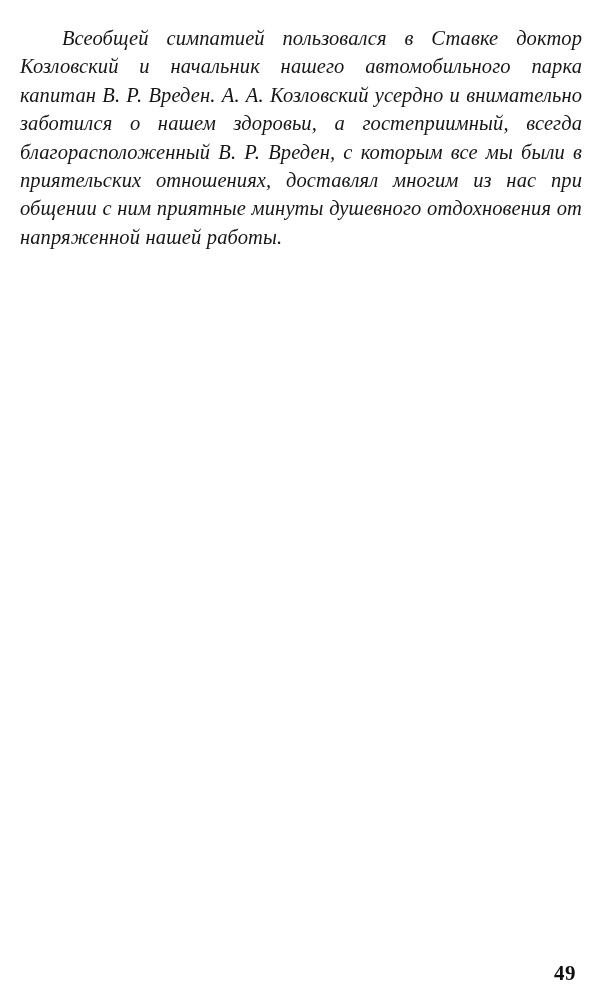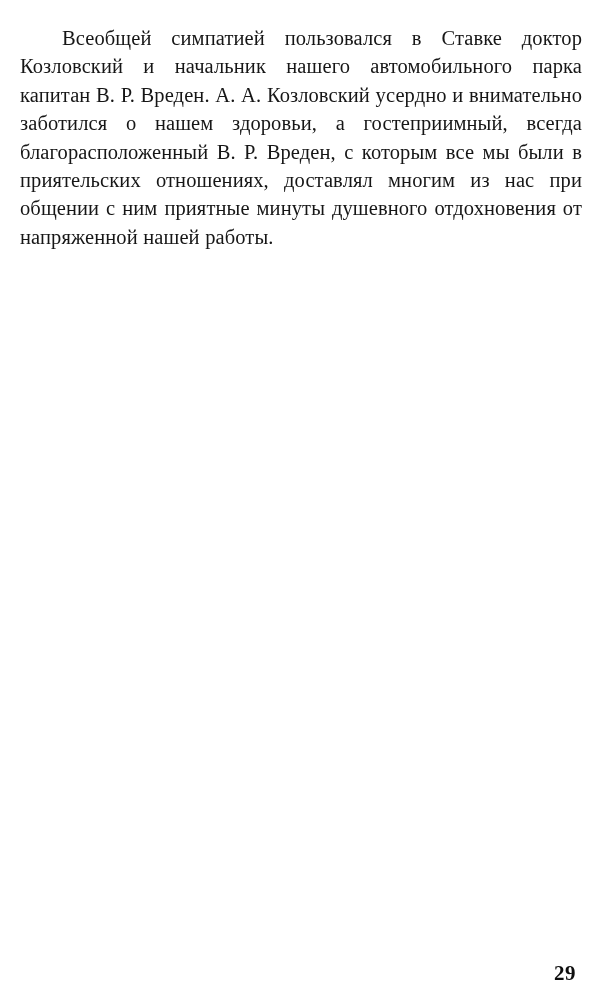--- a/index.html
+++ b/index.html
@@ -31,20 +31,21 @@
   }
   .paragraph {
     margin: 0;
     font-size: 20.5px;
     line-height: 28.4px;
     text-align: justify;
     text-indent: 42px;
     letter-spacing: 0.1px;
     word-spacing: 0.3px;
     color: #161616;
+    font-style: italic;
     -webkit-font-smoothing: antialiased;
   }
   .page-number {
     position: absolute;
     right: 24px;
     bottom: 18px;
     font-family: "Liberation Serif", serif;
     font-size: 21px;
     font-weight: bold;
     color: #0e0e0e;
@@ -53,15 +54,15 @@
 </style>
 </head>
 <body>
 
 <div class="page">
 
   <div class="text-block">
     <p class="paragraph">Всеобщей симпатией пользовался в Ставке доктор Козловский и начальник нашего автомобильного парка капитан В. Р. Вреден. А. А. Козловский усердно и внимательно заботился о нашем здоровьи, а гостеприимный, всегда благорасположенный В. Р. Вреден, с которым все мы были в приятельских отношениях, доставлял многим из нас при общении с ним приятные минуты душевного отдохновения от напряженной нашей работы.</p>
   </div>
 
-  <div class="page-number">29</div>
+  <div class="page-number">49</div>
 
 </div>
 
 </body></html>

